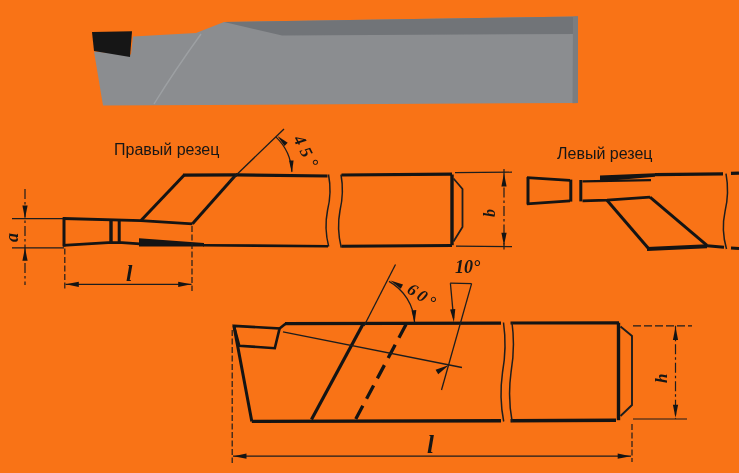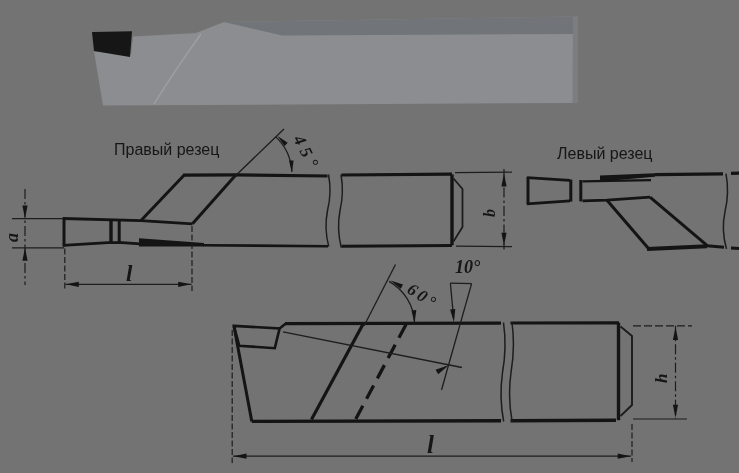--- a/index.html
+++ b/index.html
@@ -1,15 +1,15 @@
 <!DOCTYPE html>
 <html><head><meta charset="utf-8">
 <style>
 html,body{margin:0;padding:0;background:#ffffff;}
-#wrap{position:relative;width:739px;height:473px;background:#737373;overflow:hidden;}
+#wrap{position:relative;width:739px;height:473px;background:#f97316;overflow:hidden;}
 </style></head>
 <body>
 <div id="wrap">
 <svg width="739" height="473" viewBox="0 0 739 473" xmlns="http://www.w3.org/2000/svg">
 <path d="M133,36.5 L196,33 L224,22 L578,16.5 L578,103 L103,105.5 L94,51.5 L131,54.5 Z" fill="#8b8d90"></path>
 <path d="M224,22 L578,16.5 L578,34 L282,35.5 Z" fill="#717478"></path>
 <path d="M573,17 L578,16.5 L578,103 L572.5,103.2 Z" fill="#7b7d80"></path>
 <path d="M201,34 Q175,70 154,104" stroke="#9da0a3" stroke-width="1.4" fill="none"></path>
 <path d="M92,32 L132,31.3 L130,57 L94,51 Z" fill="#161616"></path>
 <line x1="64" y1="217.3" x2="64" y2="246.5" stroke="#141414" stroke-width="3.0"></line>

